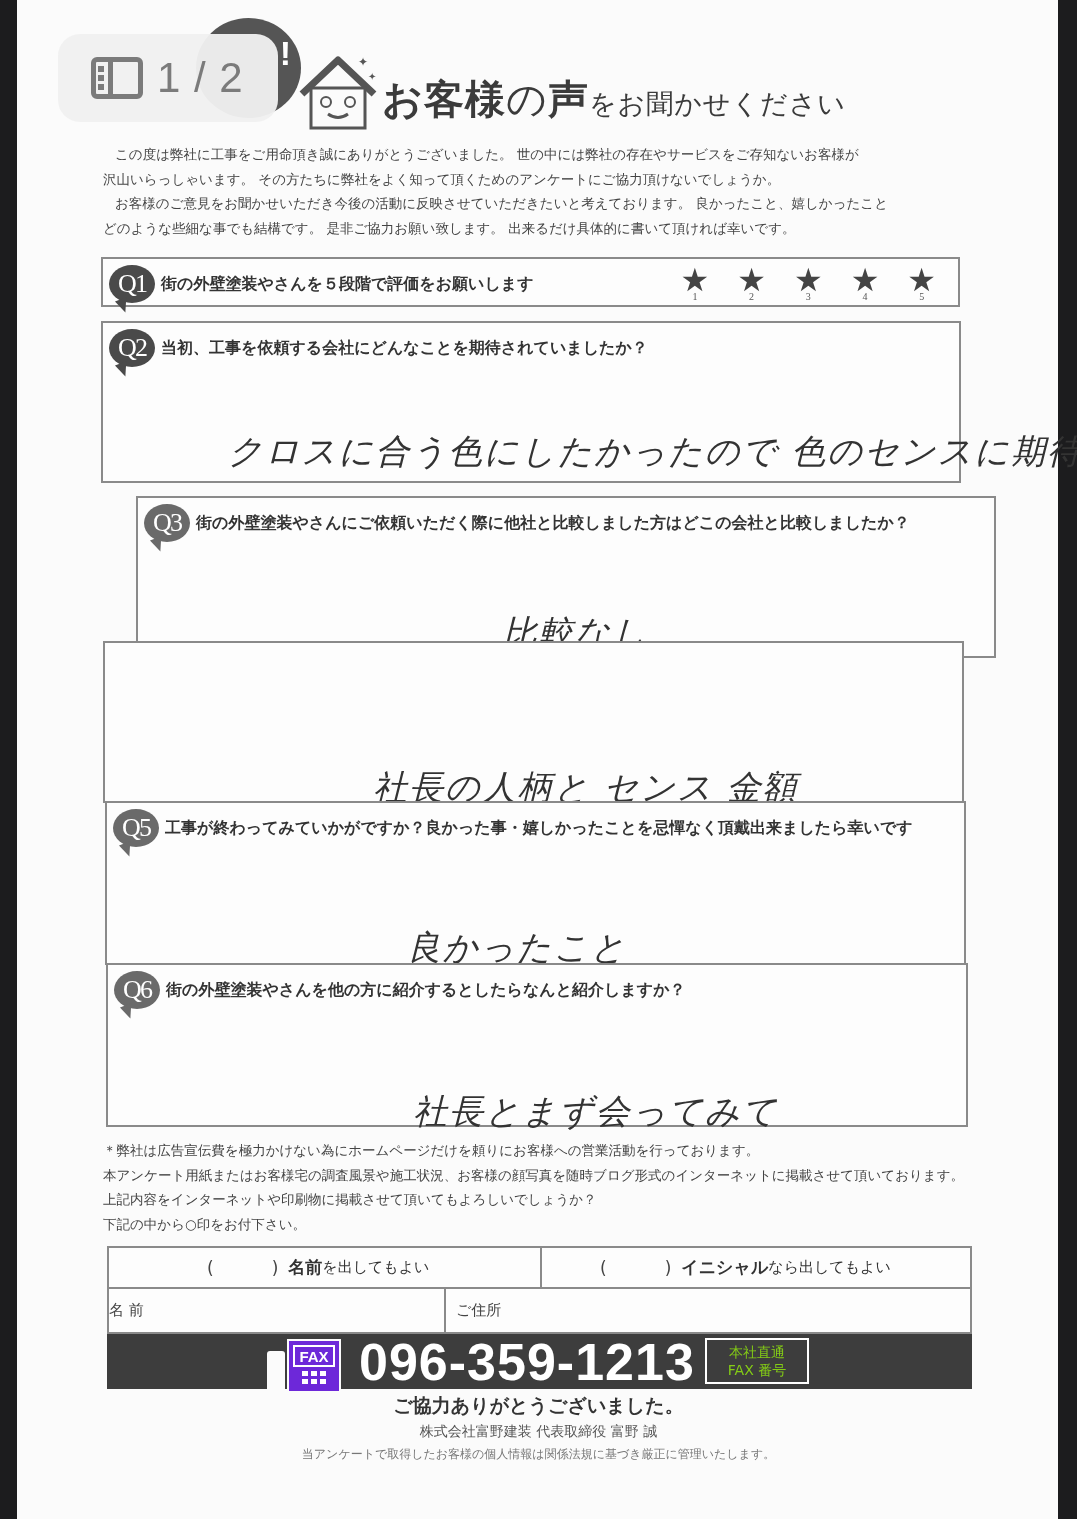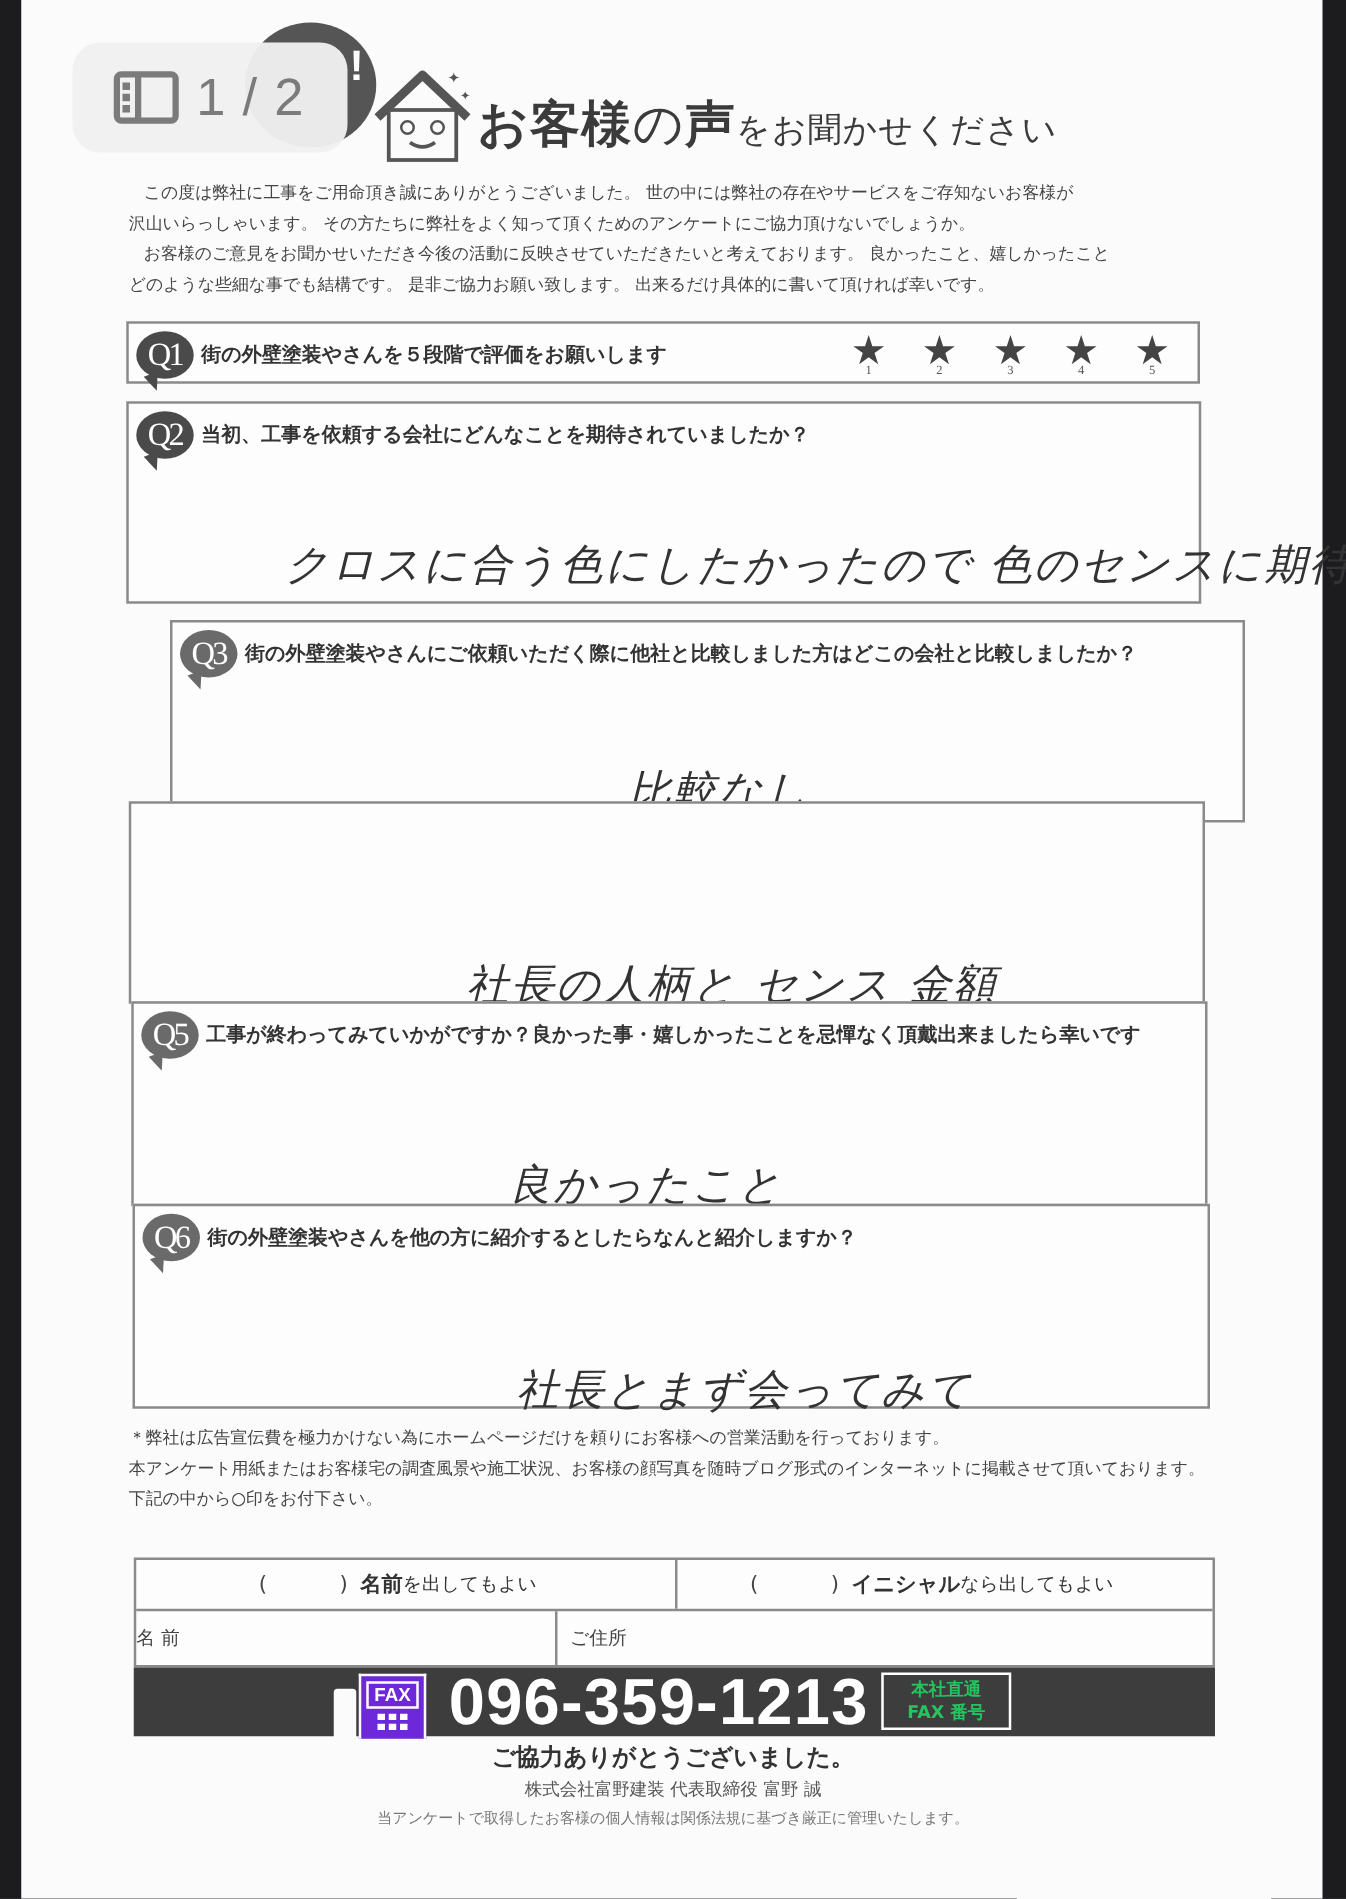--- a/index.html
+++ b/index.html
@@ -83,21 +83,21 @@
   
   .fax-bar {
     position: absolute; left: 107px; top: 1334px; width: 865px; height: 55px; background: #3d3d3d;
   }
   .fax-phone-body { position: absolute; left: 160px; top: 17px; width: 18px; height: 52px; background: #fbfbfb; border-radius: 3px 3px 0 0; }
   .fax-icon { position: absolute; left: 180px; top: 5px; width: 54px; height: 52px; background: #6d28d9; border: 2px solid #fbfbfb; border-bottom: none; }
   .fax-icon .fax-label { position: absolute; left: 4px; top: 4px; width: 42px; height: 22px; border: 2px solid #fff; color: #fff; font-family: "Liberation Sans", sans-serif; font-weight: bold; font-size: 15px; display: flex; align-items: center; justify-content: center; }
   .fax-icon .keys { position: absolute; left: 13px; top: 30px; width: 26px; display: grid; grid-template-columns: repeat(3, 6px); gap: 3px; }
   .fax-icon .keys i { width: 6px; height: 5px; background: #fff; }
   .fax-number { position: absolute; left: 252px; top: -2px; font-family: "Liberation Sans", sans-serif; font-weight: bold; font-size: 52px; color: #fff; letter-spacing: 1px; }
-  .fax-tag { position: absolute; left: 598px; top: 4px; width: 104px; height: 46px; border: 2px solid #fff; color: #22c55e; font-size: 14px; line-height: 18px; text-align: center; padding-top: 3px; font-weight: bold; }
+  .fax-tag { position: absolute; left: 598px; top: 4px; width: 104px; height: 46px; border: 2px solid #fff; color: #84cc16; font-size: 14px; line-height: 18px; text-align: center; padding-top: 3px; font-weight: normal; }
 
   .thanks { position: absolute; left: 0; width: 1077px; text-align: center; }
   .thanks1 { top: 1393px; font-size: 19px; color: #333; font-weight: bold; }
   .thanks2 { top: 1423px; font-size: 14px; color: #555; }
   .thanks3 { top: 1446px; font-size: 12px; color: #777; }
 </style>
 </head>
 <body>
 
 <div class="page"></div>
@@ -193,20 +193,21 @@
   <div class="qlabel">
     <div class="qbadge light">Q6</div>
     <span class="qtext">街の外壁塗装やさんを他の方に紹介するとしたらなんと紹介しますか？</span>
   </div>
   <div class="answer" style="left:305px; top:124px;">社長とまず会ってみて</div>
 </div>
 
 <div class="notes">
   <p>＊弊社は広告宣伝費を極力かけない為にホームページだけを頼りにお客様への営業活動を行っております。</p>
   <p>本アンケート用紙またはお客様宅の調査風景や施工状況、お客様の顔写真を随時ブログ形式のインターネットに掲載させて頂いております。</p>
+  <p>上記内容をインターネットや印刷物に掲載させて頂いてもよろしいでしょうか？</p>
   <p>下記の中から○印をお付下さい。</p>
 </div>
 
 <div class="consent">
   <div class="consent-row1">
     <div class="cell" style="left:98px; width:330px;">
       <span class="paren"><b style="font-weight:normal">(</b><span></span><b style="font-weight:normal">)</b></span>
       <span class="opt-text">名前</span>
         <span style="font-size:15px">を出してもよい</span>
     </div>

